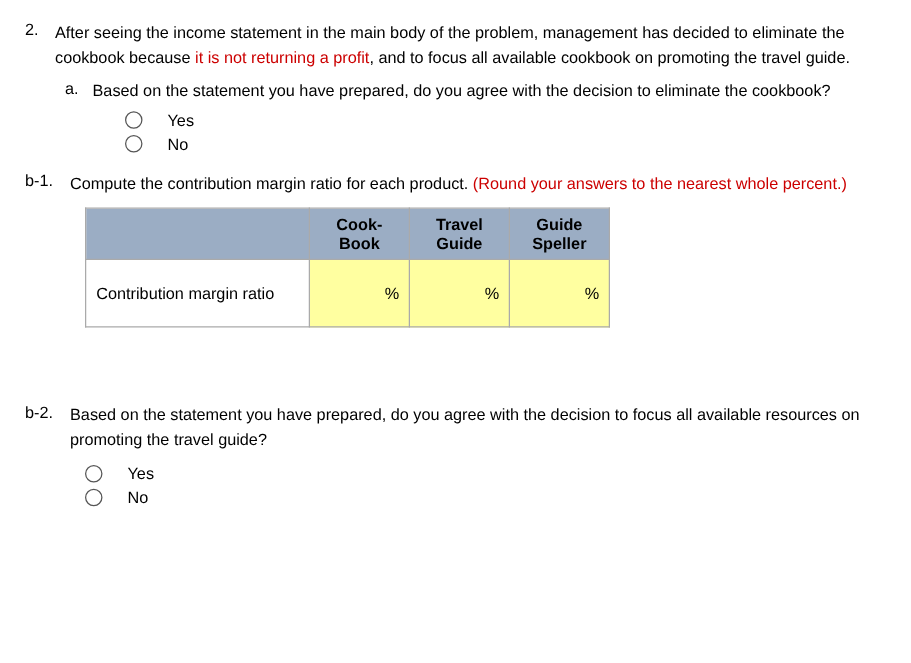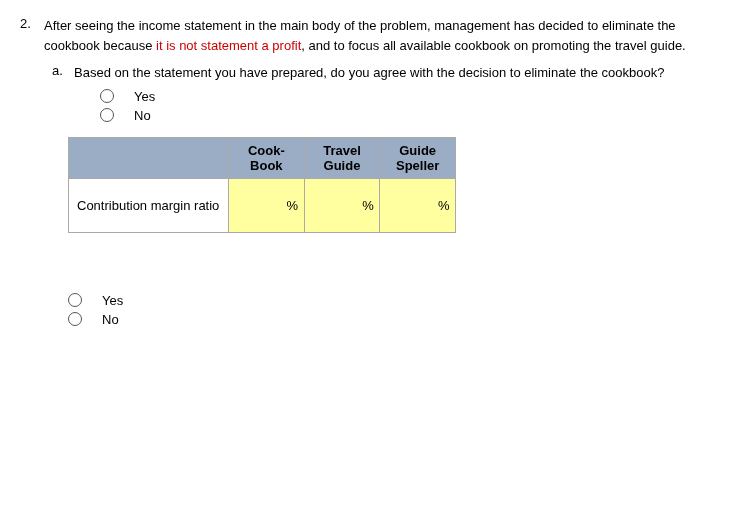--- a/index.html
+++ b/index.html
@@ -76,21 +76,21 @@
     .b1-label {
       min-width: 30px;
       font-weight: normal;
     }
     .table-wrapper {
       margin-left: 48px;
       margin-right: 20px;
     }
     table {
       border-collapse: collapse;
-      width: 388px;
+      width: 420px;
     }
     th {
       background-color: #9badc4;
       color: #000;
       font-weight: bold;
       text-align: center;
       border: 1px solid #aaa;
       padding: 5px 8px;
       font-size: 13px;
     }
@@ -145,21 +145,21 @@
       min-width: 30px;
     }
   </style>
 </head>
 <body>
 
 <div class="question-block">
   <div class="question-number">
     <span class="num">2.</span>
     <span class="question-text">
-      After seeing the income statement in the main body of the problem, management has decided to eliminate the cookbook because <span class="red-text">it is not statement a profit</span><span>, and to focus all available cookbook on promoting the travel guide.</span>
+      After seeing the income statement in the main body of the problem, management has decided to eliminate the cookbook because <span class="red-text">it is not returning a profit</span><span>, and to focus all available cookbook on promoting the travel guide.</span>
     </span>
   </div>
 
   <div class="sub-question">
     <div class="sub-label">
       <span class="alpha">a.</span>
       <span class="question-text">Based on the statement you have prepared, do you agree with the decision to eliminate the cookbook?</span>
     </div>
     <div class="radio-group">
       <div class="radio-option">
@@ -167,20 +167,26 @@
         <span>Yes</span>
       </div>
       <div class="radio-option">
         <span class="radio-circle"></span>
         <span>No</span>
       </div>
     </div>
   </div>
 
   <div class="b1-block">
+    <div class="b1-header">
+      <span class="b1-label">b-1.</span>
+      <span class="question-text">
+        Compute the contribution margin ratio for each product. <span class="red-text">(Round your answers to the nearest whole percent.)</span>
+      </span>
+    </div>
     <div class="table-wrapper">
       <table>
         <thead>
           <tr>
             <th class="empty-header"></th>
             <th>Cook-Book</th>
             <th>Travel Guide</th>
             <th>Guide Speller</th>
           </tr>
         </thead>
@@ -205,20 +211,24 @@
                 <span class="pct">%</span>
               </div>
             </td>
           </tr>
         </tbody>
       </table>
     </div>
   </div>
 
   <div class="b2-block">
+    <div class="b2-header">
+      <span class="b2-label">b-2.</span>
+      <span class="question-text">Based on the statement you have prepared, do you agree with the decision to focus all available resources on promoting the travel guide?</span>
+    </div>
     <div class="radio-group">
       <div class="radio-option">
         <span class="radio-circle"></span>
         <span>Yes</span>
       </div>
       <div class="radio-option">
         <span class="radio-circle"></span>
         <span>No</span>
       </div>
     </div>

